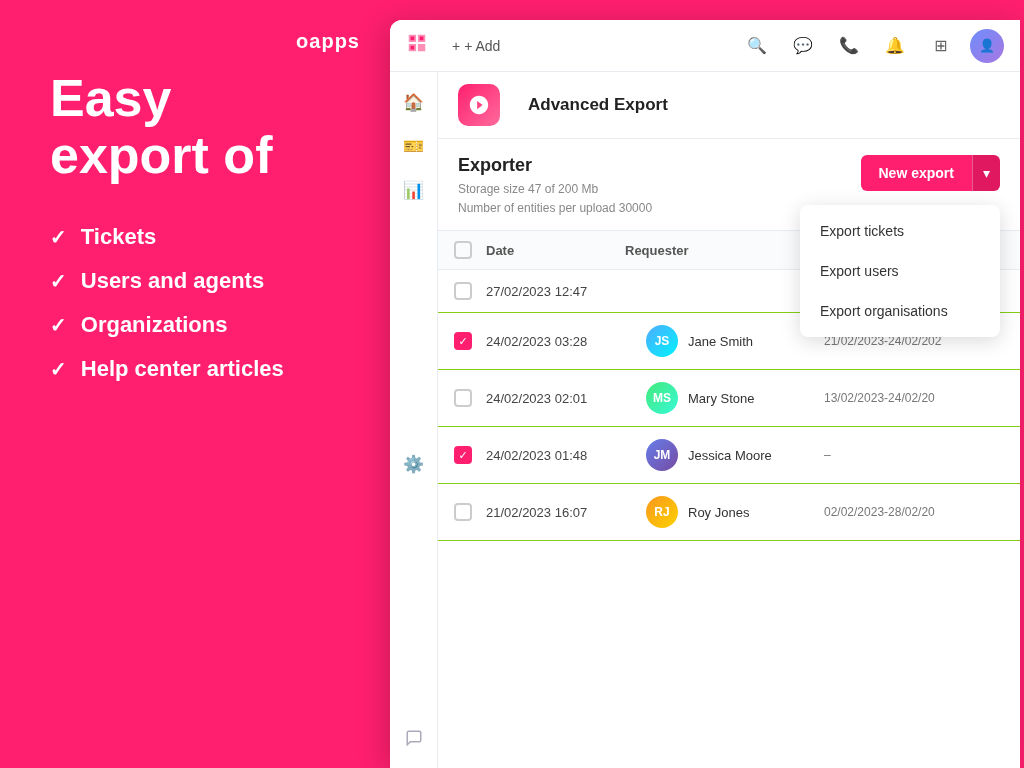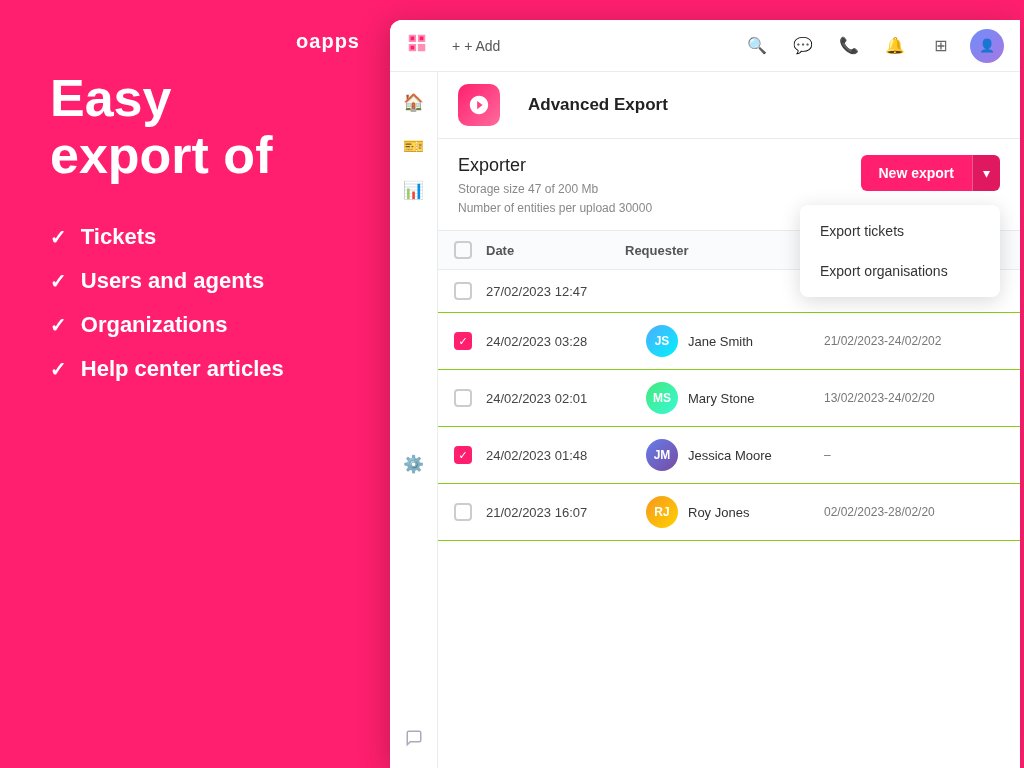--- a/index.html
+++ b/index.html
@@ -210,21 +210,21 @@
       padding: 16px 20px 12px;
       border-bottom: 1px solid #e8ecf0;
       display: flex;
       align-items: flex-start;
       justify-content: space-between;
       flex-shrink: 0;
       position: relative;
     }
     .exporter-info h2 {
       font-size: 18px;
-      font-weight: 400;
+      font-weight: 700;
       color: #222;
       margin-bottom: 4px;
     }
     .exporter-info p {
       font-size: 12px;
       color: #888;
       line-height: 1.6;
     }
     .new-export-container {
       display: flex;
@@ -447,20 +447,21 @@
             <p>Storage size 47 of 200 Mb</p>
             <p>Number of entities per upload 30000</p>
           </div>
           <div class="new-export-container">
             <button class="new-export-btn">New export</button>
             <button class="new-export-chevron">▾</button>
 
             <div class="dropdown-menu">
 
             <div class="dropdown-item">Export tickets</div>
+                <div class="dropdown-item">Export users</div>
                 <div class="dropdown-item">Export organisations</div>
               </div>
           </div>
         </div>
 
         <div class="table-section">
           <div class="table-header">
             <div class="th-checkbox">
               <div class="checkbox"></div>
             </div>

